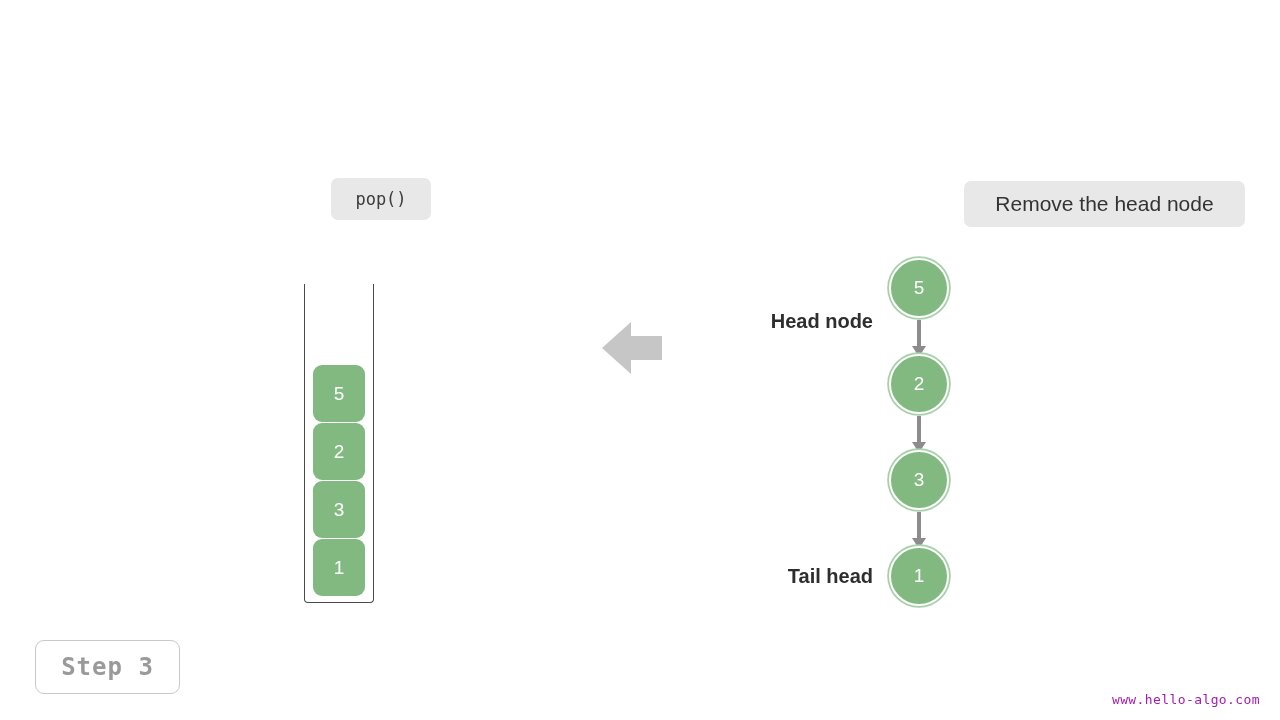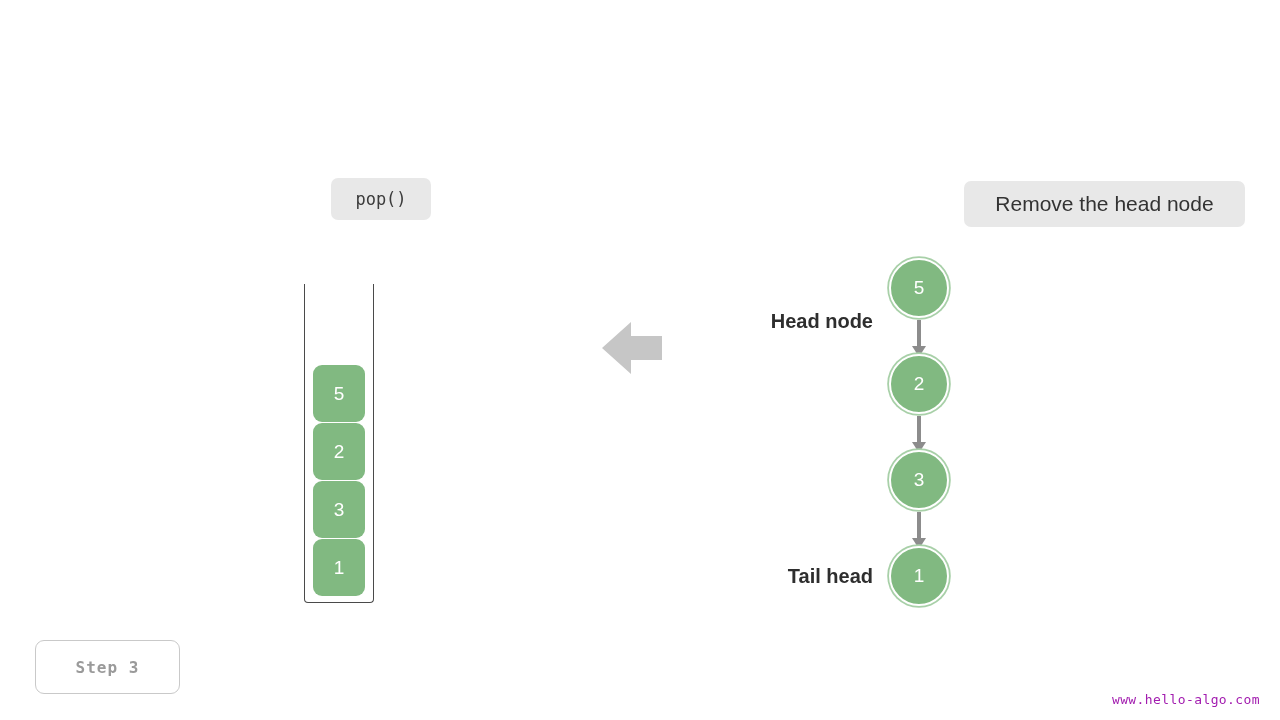--- a/index.html
+++ b/index.html
@@ -57,21 +57,21 @@
     top: 640px;
     width: 145px;
     height: 54px;
     background: #ffffff;
     border: 1.4px solid #c9c9c9;
     border-radius: 9px;
     display: flex;
     align-items: center;
     justify-content: center;
     font-family: "DejaVu Sans Mono", "Liberation Mono", monospace;
-    font-size: 16px;
+    font-size: 24px;
     font-weight: bold;
     color: #9a9a9a;
     letter-spacing: 1px;
     box-sizing: border-box;
   }
 
   
   .stack-wrap {
     position: absolute;
     left: 304px;

